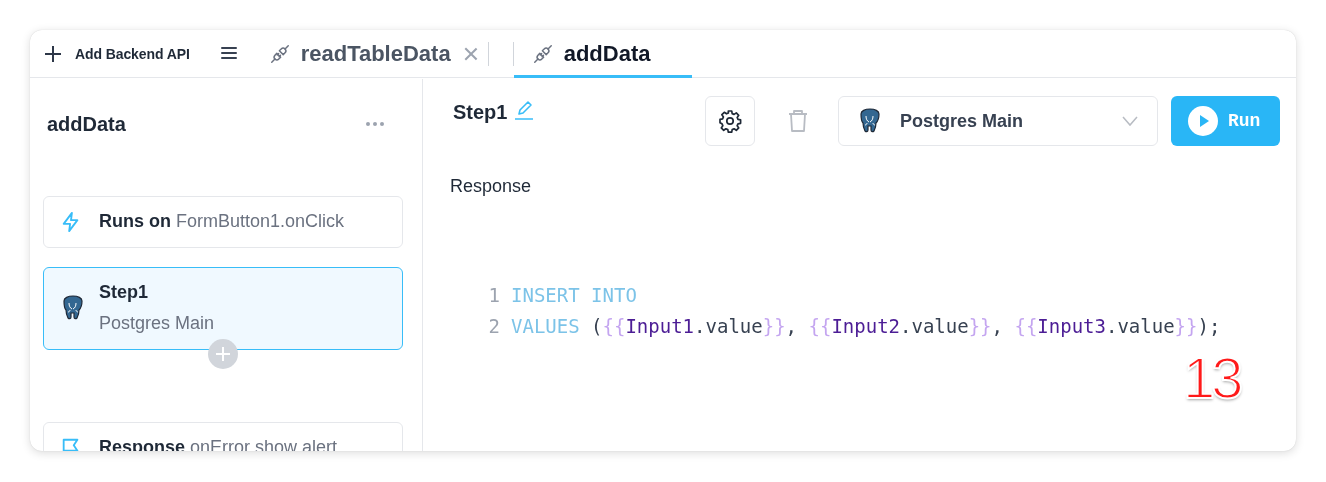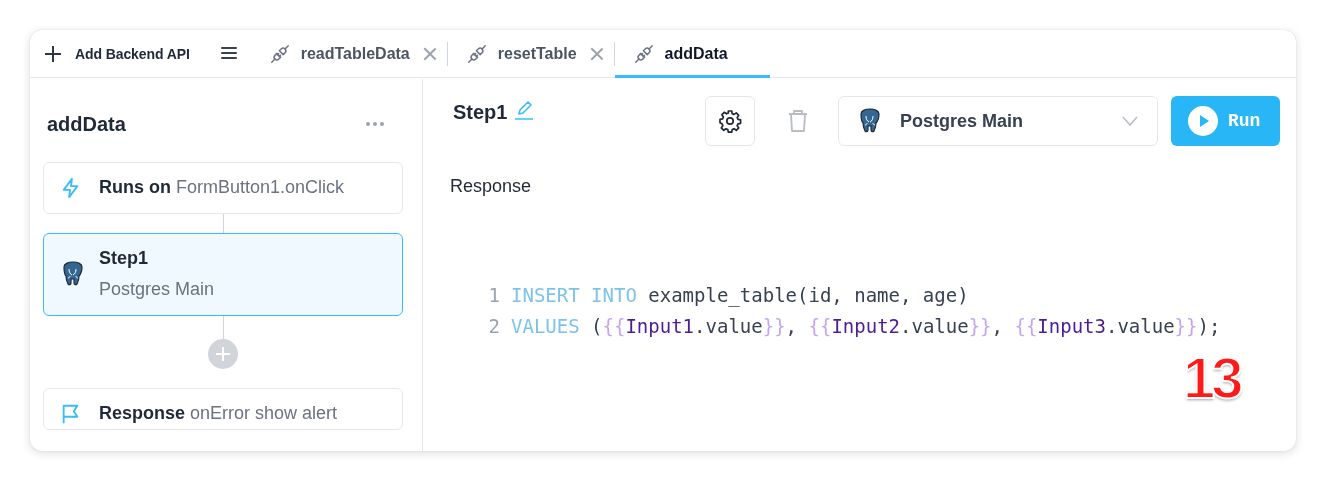--- a/index.html
+++ b/index.html
@@ -20,36 +20,36 @@
   .add-api .plus::before, .add-api .plus::after { content: ""; position: absolute; background: #2d3748; }
   .add-api .plus::before { left: 8px; top: 1px; width: 2px; height: 16px; }
   .add-api .plus::after { left: 1px; top: 8px; width: 16px; height: 2px; }
   .add-api .lbl { font-size: 14px; font-weight: 600; color: #1f2937; letter-spacing: -0.1px; }
   .menu-icon { margin-left: 31px; width: 16px; height: 13px; position: relative; cursor: pointer; }
   .menu-icon span { position: absolute; left: 0; width: 16px; height: 2px; background: #374151; border-radius: 1px; }
   .menu-icon span:nth-child(1) { top: 0; } .menu-icon span:nth-child(2) { top: 5px; } .menu-icon span:nth-child(3) { top: 10px; }
 
   .tab { height: 48px; display: flex; align-items: center; position: relative; cursor: pointer; }
   .tab .plug { width: 22px; height: 22px; margin-right: 10px; }
-  .tab .tlabel { font-size: 16px; font-weight: 600; color: #4b5563; }
+  .tab .tlabel { font-size: 22px; font-weight: 600; color: #4b5563; }
   .tab.active .tlabel { color: #111827; font-weight: 700; }
   .tab .close { width: 14px; height: 14px; position: relative; margin-left: 13px; }
   .tab .close::before, .tab .close::after { content: ""; position: absolute; left: 6px; top: -1px; width: 1.6px; height: 16px; background: #9ca3af; }
   .tab .close::before { transform: rotate(45deg); } .tab .close::after { transform: rotate(-45deg); }
   .tab-sep { width: 1px; height: 24px; background: #d1d5db; margin: 0 14px 0 10px; }
   .tab.active::after { content: ""; position: absolute; left: -18px; right: -42px; bottom: 0; height: 3px; background: #38bdf8; }
 
   
   .left { position: absolute; left: 0; top: 49px; width: 393px; height: 372px; border-right: 1px solid #e5e7eb; }
   .left-title { position: absolute; left: 17px; top: 34px; font-size: 20px; font-weight: 600; color: #1f2937; }
   .more-icon { position: absolute; left: 336px; top: 43px; display: flex; gap: 3px; cursor: pointer; }
   .more-icon span { width: 4px; height: 4px; border-radius: 50%; background: #9ca3af; display: block; }
   .vline { position: absolute; left: 193px; width: 1px; background: #d1d5db; }
 
-  .node { position: absolute; left: 13px; width: 360px; border: 1px solid #e5e7eb; border-radius: 6px; background: #fff; display: flex; align-items: center; cursor: pointer; }
+  .node { position: absolute; left: 13px; width: 360px; border: 1px solid #e5e7eb; border-radius: 6px; background: #fff; display: flex; align-items: center; cursor: pointer; margin-top: 34px; }
   .node .nicon { position: absolute; left: 16px; }
   .node .ntext { position: absolute; left: 55px; font-size: 18px; }
   .node .bold { font-weight: 700; color: #1f2937; }
   .node .muted { color: #6b7280; }
   .node.selected { background: #f0f9ff; border-color: #38bdf8; }
 
   .add-step { position: absolute; left: 178px; top: 260px; width: 30px; height: 30px; border-radius: 50%; background: #d1d5db; cursor: pointer; }
   .add-step::before, .add-step::after { content: ""; position: absolute; background: #fff; }
   .add-step::before { left: 14px; top: 8px; width: 2px; height: 14px; }
   .add-step::after { left: 8px; top: 14px; width: 14px; height: 2px; }
@@ -74,21 +74,21 @@
   .op-select .oval { position: absolute; left: 16px; top: 14px; font-size: 18px; color: #1f2937; }
   .op-select .chev { position: absolute; right: 22px; top: 17px; }
 
   .code { position: absolute; left: 52px; top: 201px; font-family: "DejaVu Sans Mono", monospace; font-size: 19px; line-height: 31px; color: #374151; }
   .code .line { display: flex; white-space: pre; }
   .code .ln { width: 24px; color: #9ca3af; margin-right: 11px; text-align: right; }
   .kw { color: #7cc3e8; }
   .br { color: #c4a5f0; }
   .var { color: #4c1d95; }
 
-  .badge { position: absolute; left: 1183px; top: 349px; font-family: "Liberation Sans", sans-serif; font-weight: 700; font-size: 58px; color: #ff1a1a; letter-spacing: -4px;
+  .badge { position: absolute; left: 1183px; top: 349px; font-family: "Liberation Sans", sans-serif; font-weight: 400; font-size: 58px; color: #ff1a1a; letter-spacing: -4px;
     -webkit-text-stroke: 2px #fff; text-shadow: 0 2px 3px rgba(0,0,0,0.35); line-height: 1; }
 </style>
 </head>
 <body>
 
 <div class="card">
 
   <div class="tabbar">
     <div class="add-api">
       <span class="plus"></span>
@@ -106,31 +106,20 @@
           <path d="M6.5 17.5a3 3 0 0 1 0-4.2l2-2 4.2 4.2-2 2a3 3 0 0 1-4.2 0z"></path>
           <path d="M9 13l1.5-1.5M11 15l1.5-1.5"></path>
         <path d="M21 3l-3.5 3.5"></path>
           <path d="M17.5 6.5a3 3 0 0 1 0 4.2l-2 2-4.2-4.2 2-2a3 3 0 0 1 4.2 0z"></path>
       </svg>
       <span class="tlabel">readTableData</span>
       <span class="close"></span>
     </div>
     <div class="tab-sep"></div>
 
-    <div class="tab" style="margin-left:4px;">
-      <svg class="plug" viewBox="0 0 24 24" fill="none" stroke="#6b7280" stroke-width="1.6" stroke-linecap="round" stroke-linejoin="round">
-        <path d="M3 21l3.5-3.5"></path>
-          <path d="M6.5 17.5a3 3 0 0 1 0-4.2l2-2 4.2 4.2-2 2a3 3 0 0 1-4.2 0z"></path>
-          <path d="M9 13l1.5-1.5M11 15l1.5-1.5"></path>
-        <path d="M21 3l-3.5 3.5"></path>
-          <path d="M17.5 6.5a3 3 0 0 1 0 4.2l-2 2-4.2-4.2 2-2a3 3 0 0 1 4.2 0z"></path>
-      </svg>
-      <span class="tlabel">resetTable</span>
-      <span class="close"></span>
-    </div>
     <div class="tab-sep"></div>
 
     <div class="tab active" style="margin-left:4px;">
       <svg class="plug" viewBox="0 0 24 24" fill="none" stroke="#6b7280" stroke-width="1.6" stroke-linecap="round" stroke-linejoin="round">
         <path d="M3 21l3.5-3.5"></path>
           <path d="M6.5 17.5a3 3 0 0 1 0-4.2l2-2 4.2 4.2-2 2a3 3 0 0 1-4.2 0z"></path>
           <path d="M9 13l1.5-1.5M11 15l1.5-1.5"></path>
         <path d="M21 3l-3.5 3.5"></path>
           <path d="M17.5 6.5a3 3 0 0 1 0 4.2l-2 2-4.2-4.2 2-2a3 3 0 0 1 4.2 0z"></path>
       </svg>
@@ -216,21 +205,21 @@
     <div class="run-btn">
       <span class="play"></span>
       <span class="rtext">Run</span>
     </div>
 
     <div class="op-label">Response</div>
 
     <div class="code">
       <div class="line">
         <span class="ln">1</span>
-        <span class="kw">INSERT</span><span> </span><span class="kw">INTO</span><span> example_table(id, name, age)</span>
+        <span class="kw">INSERT</span><span> </span><span class="kw">INTO</span>
       </div>
       <div class="line">
         <span class="ln">2</span>
         <span class="kw">VALUES</span><span> (</span><span class="br">{{</span><span class="var">Input1</span><span>.value</span><span class="br">}}</span><span>, </span><span class="br">{{</span><span class="var">Input2</span><span>.value</span><span class="br">}}</span><span>, </span><span class="br">{{</span><span class="var">Input3</span><span>.value</span><span class="br">}}</span><span>);</span>
       </div>
     </div>
   </div>
 </div>
 
 <div class="badge">13</div>

